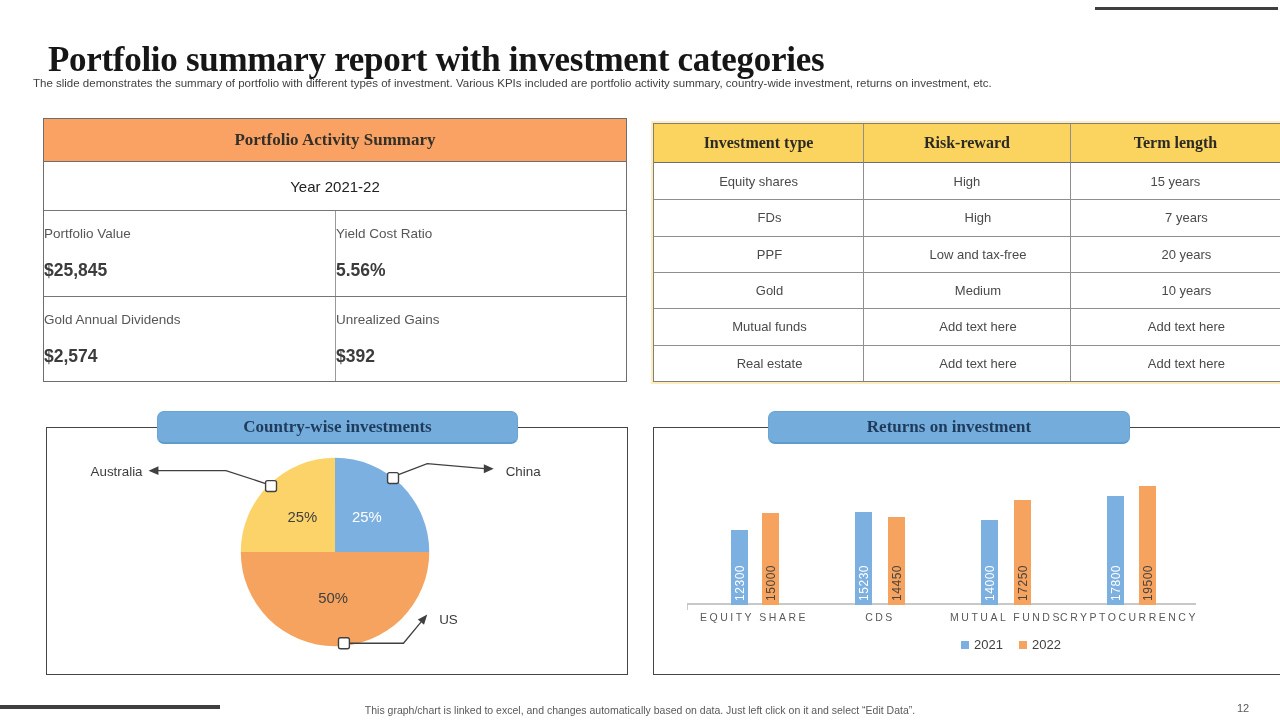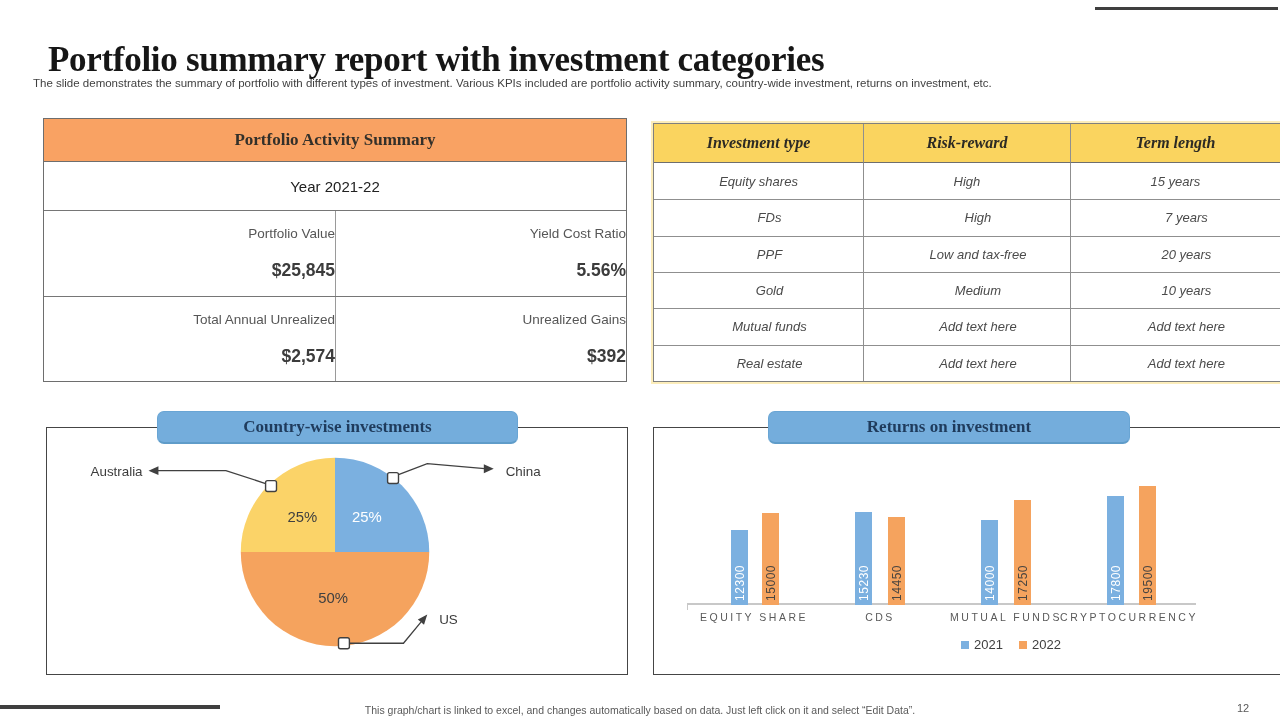--- a/index.html
+++ b/index.html
@@ -16,29 +16,29 @@
   .subtitle{position:absolute;left:33px;top:77px;font-size:11.5px;color:#3f3f3f;white-space:nowrap;}
 
   
   .t1{position:absolute;left:43px;top:118px;width:584px;height:264px;box-sizing:border-box;
       border:1px solid #6e6e6e;display:grid;grid-template-rows:43px 48px 86px 85px;}
   .t1-header{background:var(--header-orange,#F9A263);display:flex;align-items:center;justify-content:center;
       font-family:"Liberation Serif",serif;font-weight:700;font-size:17px;color:#33302a;
       border-bottom:1px solid #6e6e6e;}
   .t1-year{display:flex;align-items:center;justify-content:center;font-size:15px;color:#222;}
   .t1-row{display:grid;grid-template-columns:1fr 1fr;border-top:1.5px solid #767676;}
-  .t1-cell{display:flex;flex-direction:column;align-items:flex-end;justify-content:center;gap:19px;}
+  .t1-cell{display:flex;flex-direction:column;align-items:flex-start;justify-content:center;gap:19px;}
   .t1-cell + .t1-cell{border-left:1px solid #9a9a9a;}
   .m-label{font-size:13.5px;color:#565656;}
   .m-value{font-size:17.5px;font-weight:700;color:#3c3c3c;}
 
   
   .t2{position:absolute;left:653px;top:123px;width:628px;height:259px;box-sizing:border-box;
       border:1px solid #7f7f7f;box-shadow:0 0 0 2px rgba(250,222,130,.55);
-      display:grid;grid-template-rows:39px repeat(6,1fr);grid-template-columns:195fr 193fr 196fr;font-style:italic;}
+      display:grid;grid-template-rows:39px repeat(6,1fr);grid-template-columns:195fr 193fr 196fr;}
   .t2-h{background:var(--header-yellow,#FAD45F);display:flex;align-items:center;justify-content:center;
       font-family:"Liberation Serif",serif;font-weight:700;font-size:16px;color:#2c2a24;
       border-bottom:1px solid #6e6e6e;}
   .t2-c{display:flex;align-items:center;justify-content:center;font-size:13px;color:#4a4a4a;}
   .t2-grid-bl{border-left:1px solid #8f8f8f;}
   .t2-grid-bt{border-top:1px solid #8f8f8f;padding-left:22px;}
 
   
   .banner{position:absolute;top:411px;height:33px;box-sizing:border-box;z-index:3;
       background:var(--accent-blue,#74ADDC);border:1px solid #69a5d4;border-bottom:2.5px solid #5f9cc9;
@@ -96,21 +96,21 @@
         <div class="m-label">Portfolio Value</div>
         <div class="m-value">$25,845</div>
       </div>
       <div class="t1-cell">
         <div class="m-label">Yield Cost Ratio</div>
         <div class="m-value">5.56%</div>
       </div>
     </div>
     <div class="t1-row">
       <div class="t1-cell">
-        <div class="m-label">Total Annual Unrealized</div>
+        <div class="m-label">Gold Annual Dividends</div>
         <div class="m-value">$2,574</div>
       </div>
       <div class="t1-cell">
         <div class="m-label">Unrealized Gains</div>
         <div class="m-value">$392</div>
       </div>
     </div>
   </div>
 
   <div class="t2">

